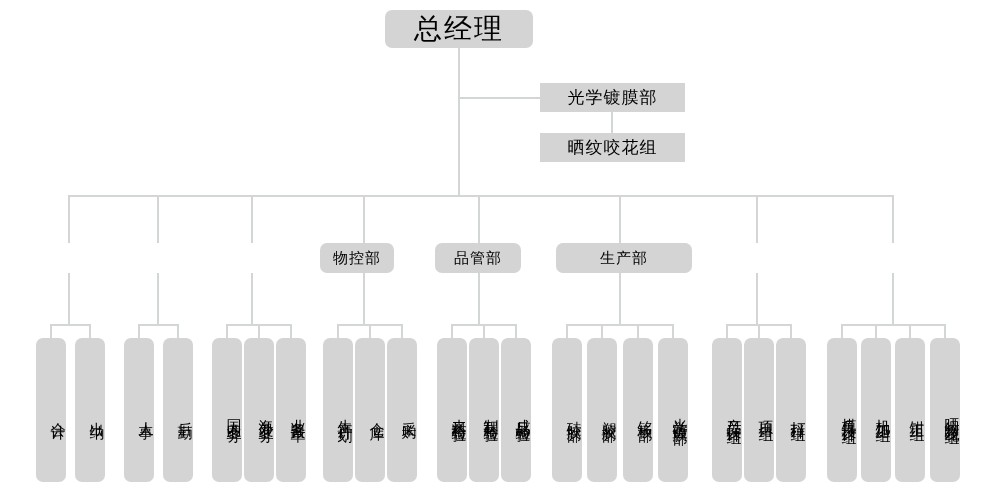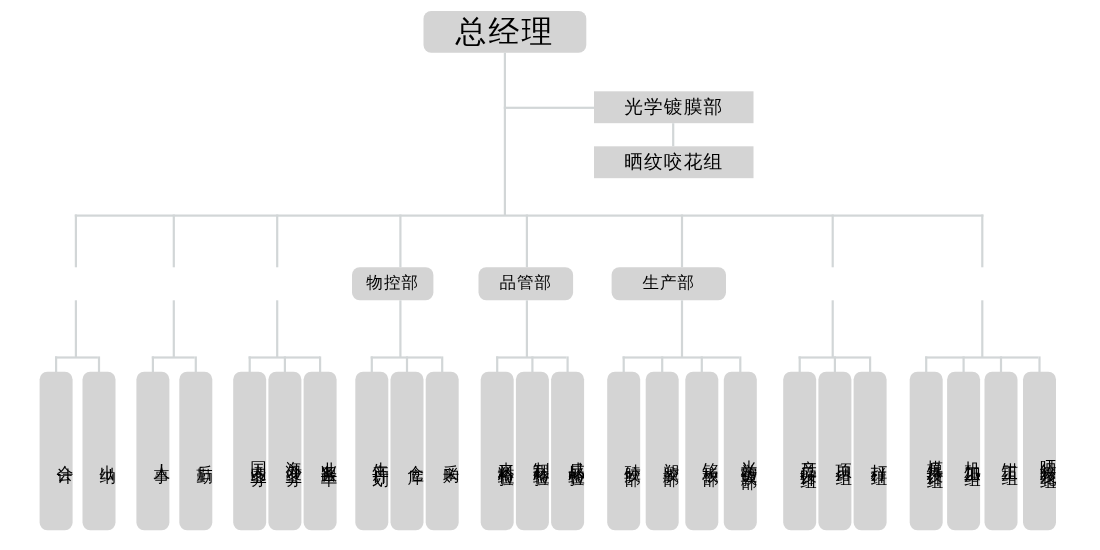--- a/index.html
+++ b/index.html
@@ -158,21 +158,21 @@
   <div class="line v" style="left:483px; top:324px; height:15px;"></div>
   <div class="box rounded box-unit" style="left:469px; top:338px; width:30px; height:144px;">
     <span>制程检验</span>
   </div>
   <div class="line v" style="left:515px; top:324px; height:15px;"></div>
   <div class="box rounded box-unit" style="left:501px; top:338px; width:30px; height:144px;">
     <span>成品检验</span>
   </div>
 
   <div class="line v" style="left:619px; top:195px; height:48px;"></div>
-  <div class="box rounded box-dept" style="left:556px; top:243px; width:104px; height:30px;">
+  <div class="box rounded box-dept" style="left:556px; top:243px; width:136px; height:30px;">
     <span>生产部</span>
   </div>
   <div class="line v" style="left:619px; top:273px; height:52px;"></div>
   <div class="line h" style="left:566px; top:324px; width:106px;"></div>
   <div class="line v" style="left:566px; top:324px; height:15px;"></div>
   <div class="box rounded box-unit" style="left:552px; top:338px; width:30px; height:144px;">
     <span>硅胶部</span>
   </div>
   <div class="line v" style="left:601px; top:324px; height:15px;"></div>
   <div class="box rounded box-unit" style="left:587px; top:338px; width:30px; height:144px;">

